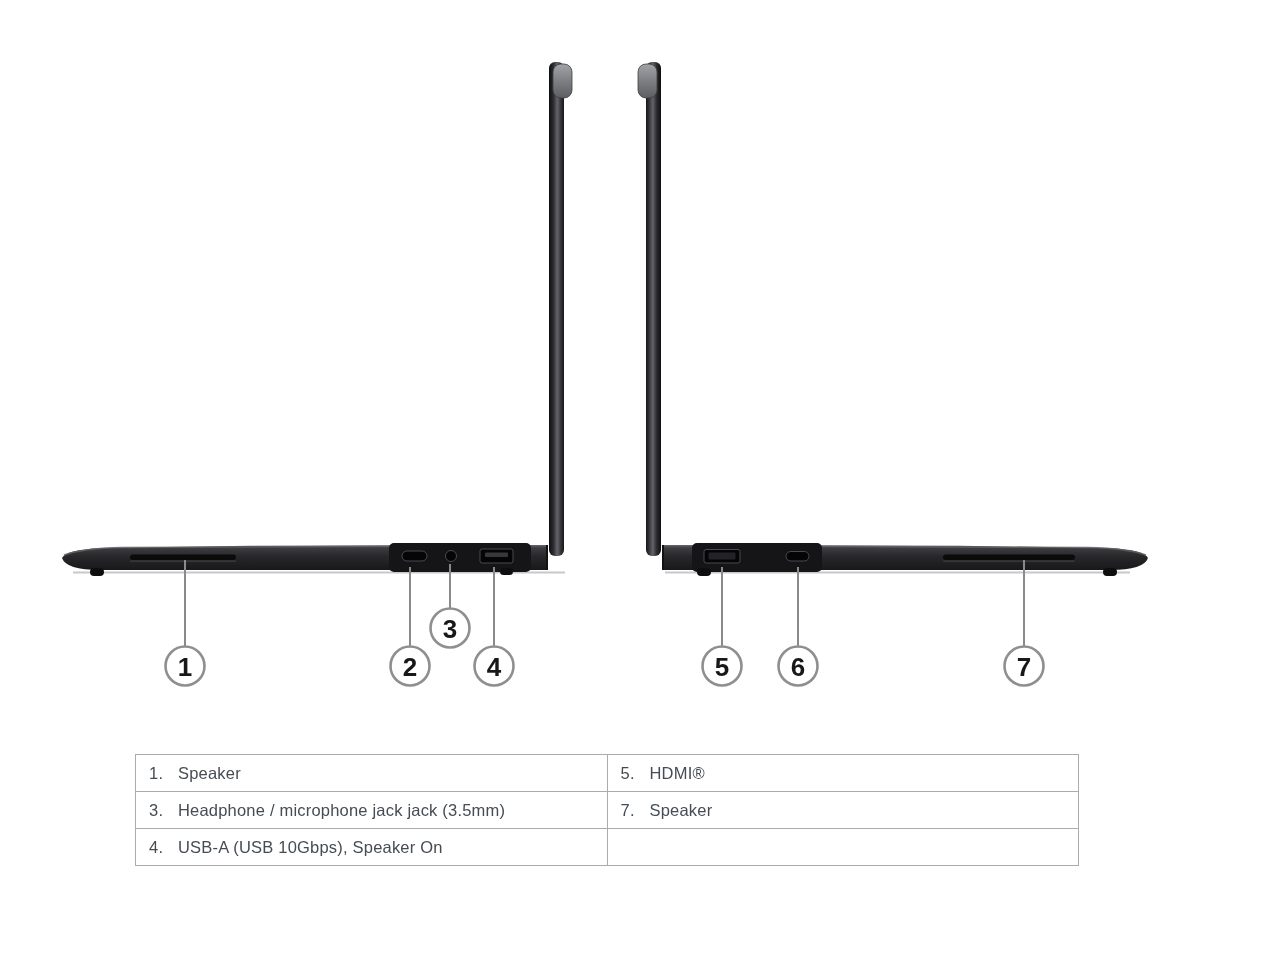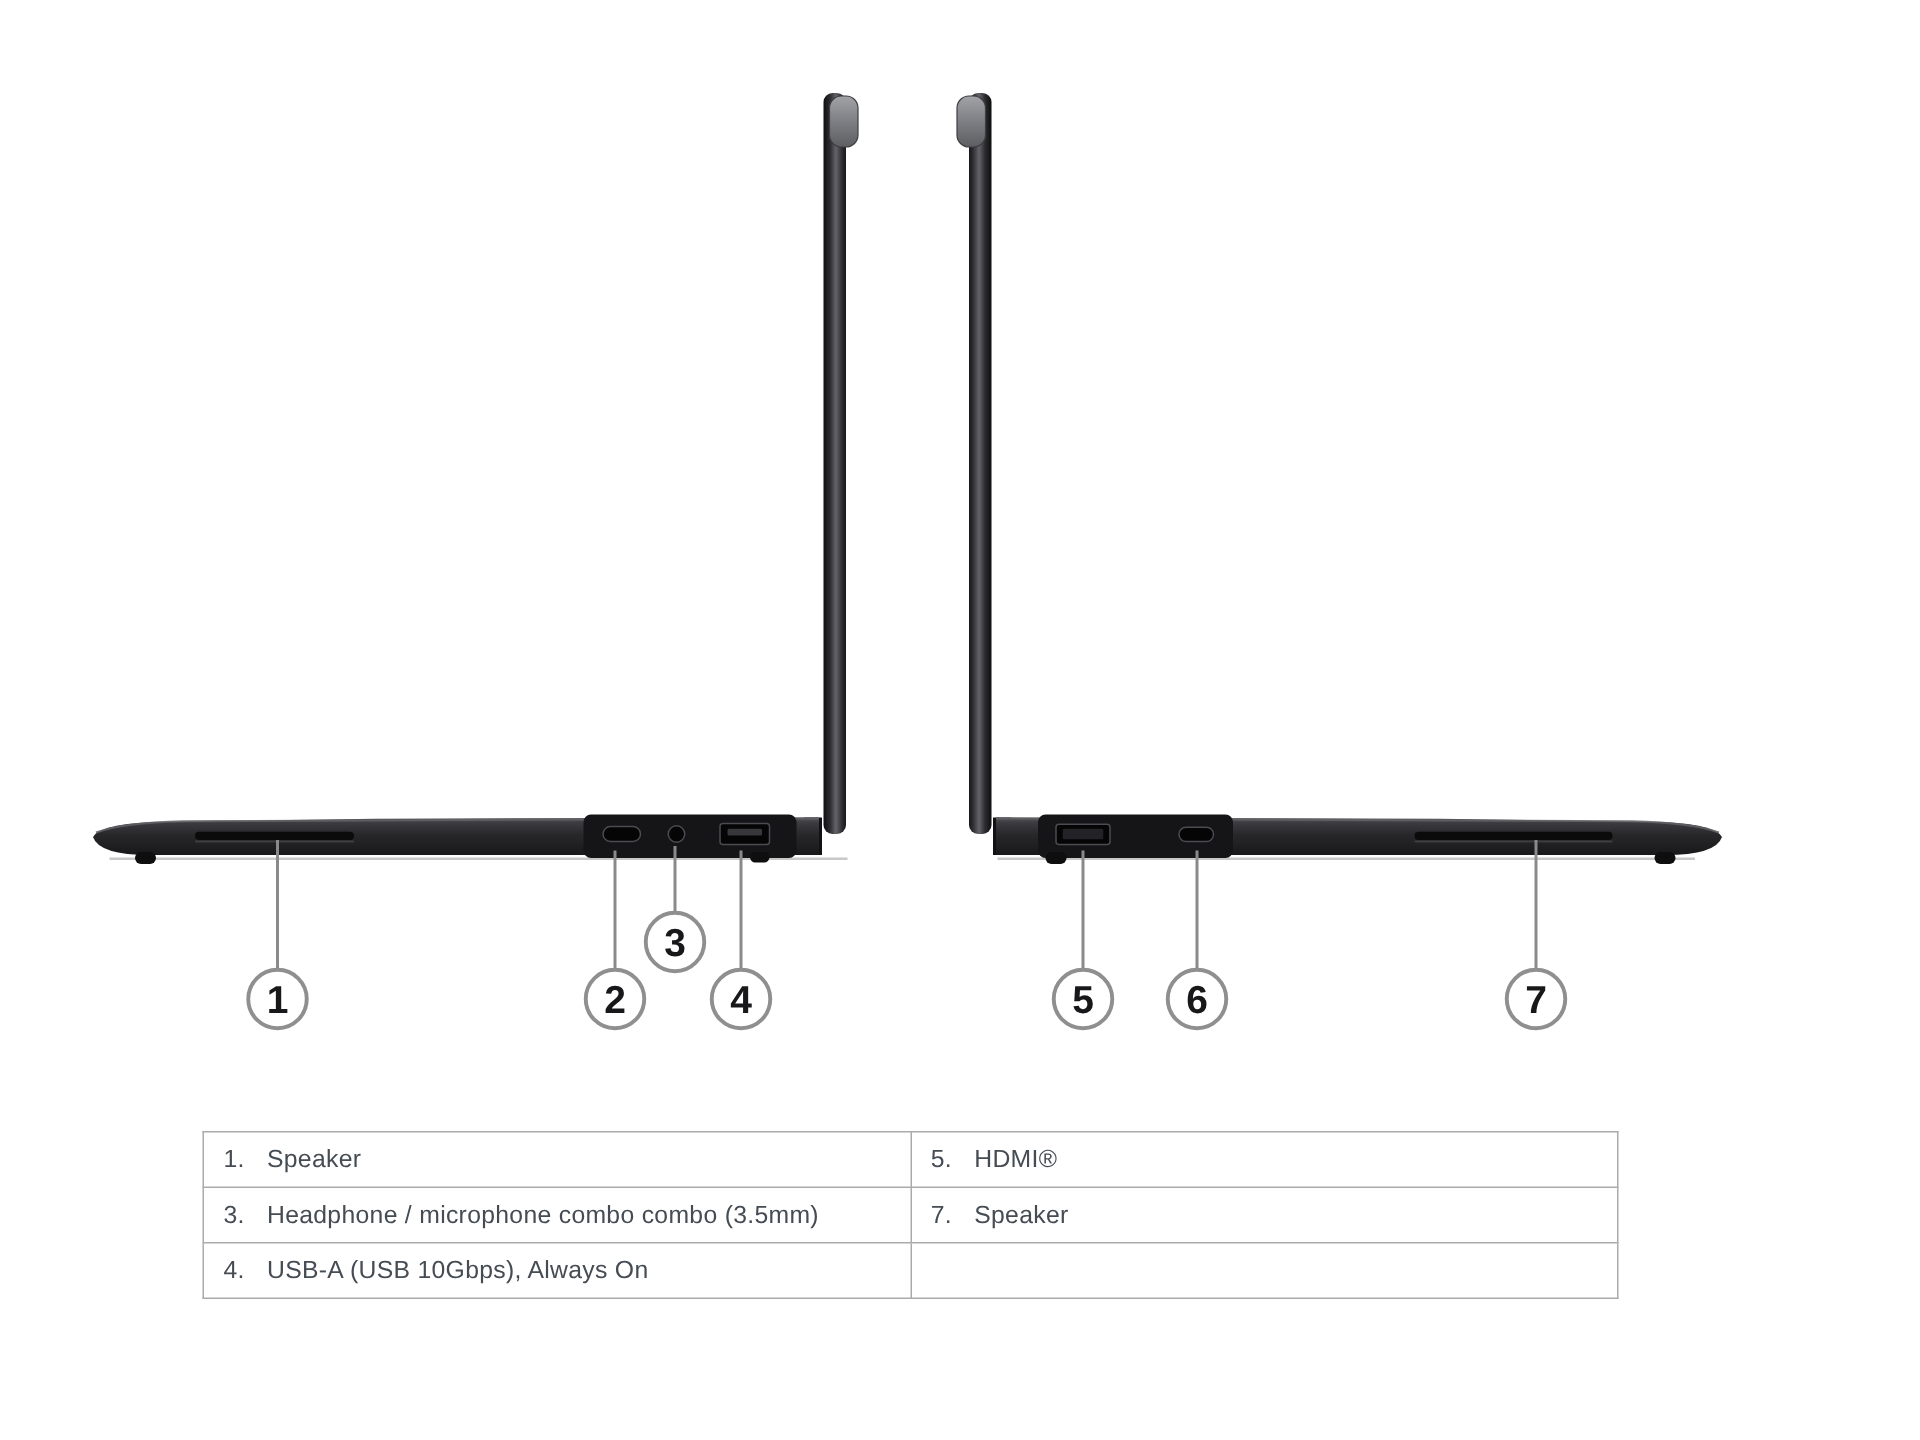--- a/index.html
+++ b/index.html
@@ -169,29 +169,29 @@
       <tr>
         <td>
           <span class="cell-num">1.</span><span class="cell-label">Speaker</span>
         </td>
         <td>
           <span class="cell-num">5.</span><span class="cell-label">HDMI®</span>
         </td>
       </tr>
       <tr>
         <td>
-          <span class="cell-num">3.</span><span class="cell-label">Headphone / microphone combo combo (3.5mm)</span>
+          <span class="cell-num">3.</span><span class="cell-label">Headphone / microphone jack jack (3.5mm)</span>
         </td>
         <td>
           <span class="cell-num">7.</span><span class="cell-label">Speaker</span>
         </td>
       </tr>
       <tr>
         <td>
-          <span class="cell-num">4.</span><span class="cell-label">USB-A (USB 10Gbps), Always On</span>
+          <span class="cell-num">4.</span><span class="cell-label">USB-A (USB 10Gbps), Speaker On</span>
         </td>
         <td>
           <span class="cell-num"></span><span class="cell-label"></span>
         </td>
       </tr>
     </tbody>
   </table>
 
 </div>
 

